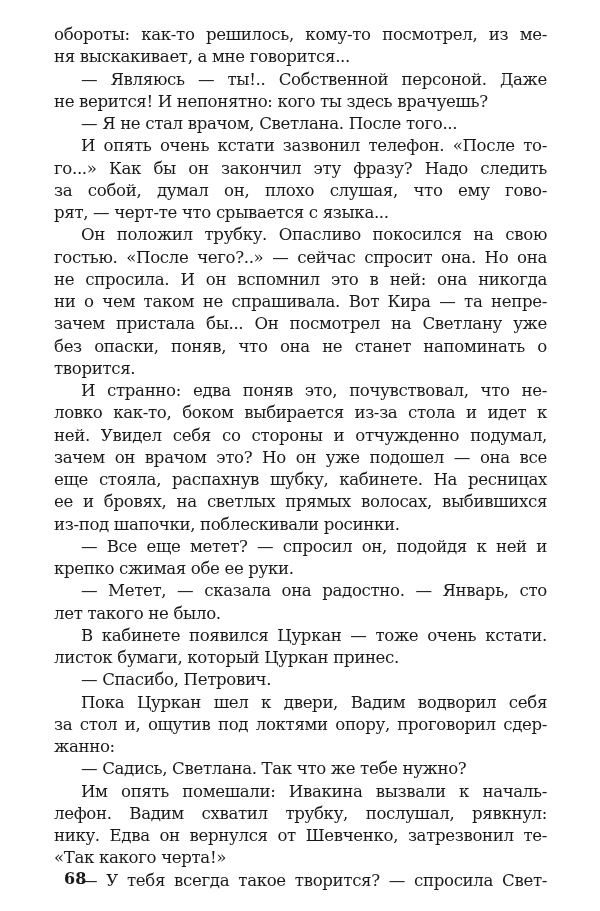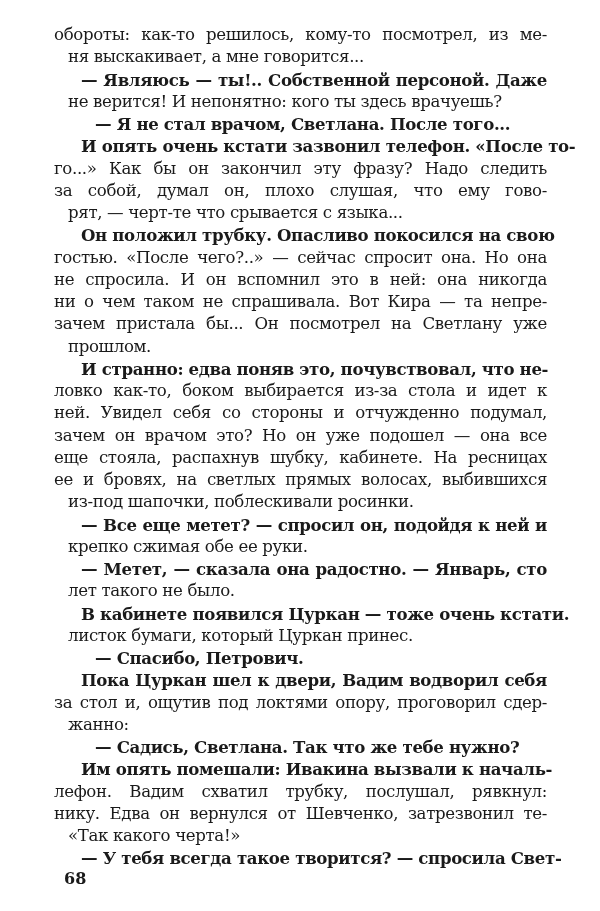--- a/index.html
+++ b/index.html
@@ -1,43 +1,44 @@
 <!DOCTYPE html>
 <html><head>
 <meta charset="utf-8">
 <style>
   html, body { margin:0; padding:0; background:#fff; }
   body { width:600px; height:911px; position:relative; overflow:hidden; }
   .page { position:absolute; left:54px; top:24px; width:493px;
     font-family:"DejaVu Serif", "Liberation Serif", serif; font-size:16.6px;
     line-height:22.25px; color:#1a1a1a; letter-spacing:-0.35px; word-spacing:0px; }
   .line { display:block; height:22.25px; white-space:nowrap; text-align:justify; text-align-last:justify; overflow:visible; }
-  .line.last { text-align-last:left;margin-left:14px; }
-  .line.indent { padding-left:27px;font-weight:bold; }
+  .line.last { text-align-last:left; }
+  .line.indent { padding-left:27px; }
   .pnum { position:absolute; left:64px; top:869px; font-family:"DejaVu Serif", serif; font-size:16px; color:#1a1a1a; font-weight:bold; }
 </style>
 </head>
 <body>
 
 <div class="page" id="page">
     <span class="line">обороты: как-то решилось, кому-то посмотрел, из ме-</span>
     <span class="line last">ня выскакивает, а мне говорится...</span>
     <span class="line indent">— Являюсь — ты!.. Собственной персоной. Даже</span>
     <span class="line last">не верится! И непонятно: кого ты здесь врачуешь?</span>
     <span class="line indent last">— Я не стал врачом, Светлана. После того...</span>
     <span class="line indent">И опять очень кстати зазвонил телефон. «После то-</span>
     <span class="line">го...» Как бы он закончил эту фразу? Надо следить</span>
     <span class="line">за собой, думал он, плохо слушая, что ему гово-</span>
     <span class="line last">рят, — черт-те что срывается с языка...</span>
     <span class="line indent">Он положил трубку. Опасливо покосился на свою</span>
     <span class="line">гостью. «После чего?..» — сейчас спросит она. Но она</span>
     <span class="line">не спросила. И он вспомнил это в ней: она никогда</span>
     <span class="line">ни о чем таком не спрашивала. Вот Кира — та непре-</span>
     <span class="line">зачем пристала бы... Он посмотрел на Светлану уже</span>
-    <span class="line last">прошлом.</span>
+    <span class="line">без опаски, поняв, что она не станет напоминать о</span>
+    <span class="line last">творится.</span>
     <span class="line indent">И странно: едва поняв это, почувствовал, что не-</span>
     <span class="line">ловко как-то, боком выбирается из-за стола и идет к</span>
     <span class="line">ней. Увидел себя со стороны и отчужденно подумал,</span>
     <span class="line">зачем он врачом это? Но он уже подошел — она все</span>
     <span class="line">еще стояла, распахнув шубку, кабинете. На ресницах</span>
     <span class="line">ее и бровях, на светлых прямых волосах, выбившихся</span>
     <span class="line last">из-под шапочки, поблескивали росинки.</span>
     <span class="line indent">— Все еще метет? — спросил он, подойдя к ней и</span>
     <span class="line last">крепко сжимая обе ее руки.</span>
     <span class="line indent">— Метет, — сказала она радостно. — Январь, сто</span>

